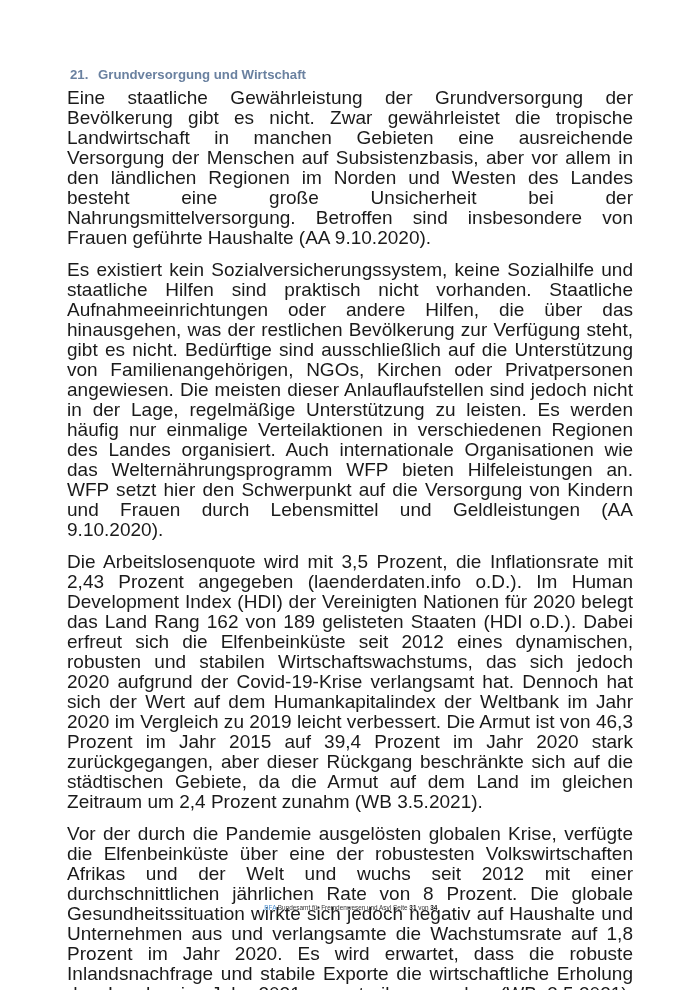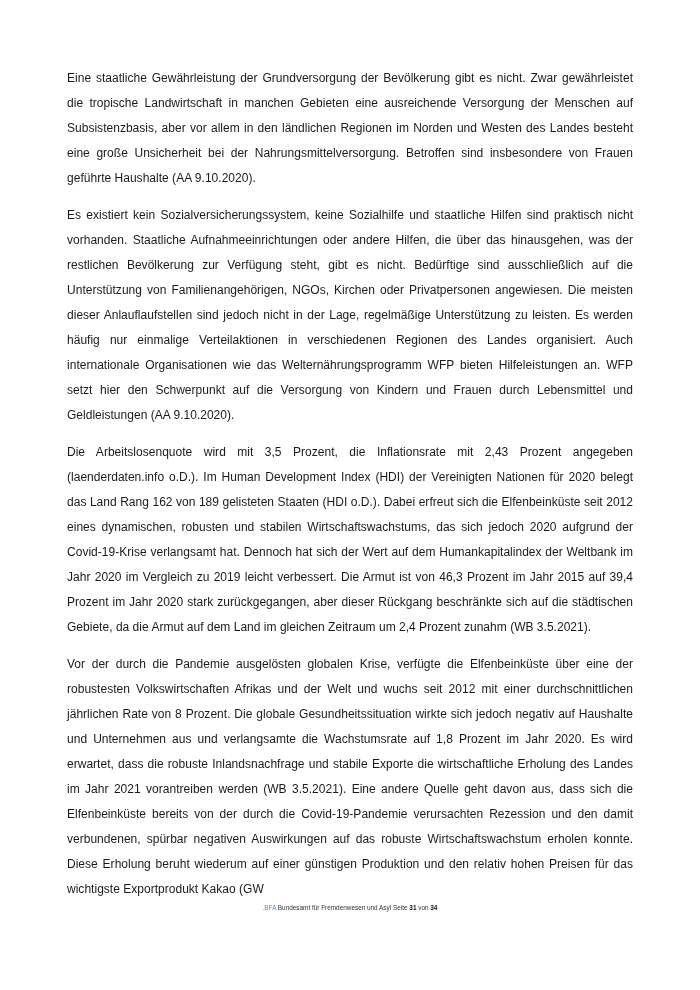--- a/index.html
+++ b/index.html
@@ -25,22 +25,22 @@
       font-size: 13.2px;
       font-weight: bold;
       color: #6a81a0;
       margin: 0 0 4px 3px;
       line-height: 18px;
     }
     .heading .num {
       margin-right: 6px;
     }
     .para {
-      font-size: 12px;
-      line-height: 25px;
+      font-size: 19px;
+      line-height: 20px;
       text-align: justify;
       margin: 0 0 12px 0;
       letter-spacing: 0.02px;
     }
     .footer {
       position: absolute;
       top: 904px;
       left: 0;
       width: 700px;
       text-align: center;
@@ -52,20 +52,24 @@
     }
     .footer b {
       font-weight: bold;
       color: #111;
     }
   </style>
 </head>
 <body>
 
 <div class="page">
+  <h2 class="heading">
+    <span class="num">21.</span>
+    <span>Grundversorgung und Wirtschaft</span>
+  </h2>
   <p class="para">Eine staatliche Gewährleistung der Grundversorgung der Bevölkerung gibt es nicht. Zwar gewährleistet die tropische Landwirtschaft in manchen Gebieten eine ausreichende Versorgung der Menschen auf Subsistenzbasis, aber vor allem in den ländlichen Regionen im Norden und Westen des Landes besteht eine große Unsicherheit bei der Nahrungsmittelversorgung. Betroffen sind insbesondere von Frauen geführte Haushalte (AA 9.10.2020).</p>
   <p class="para">Es existiert kein Sozialversicherungssystem, keine Sozialhilfe und staatliche Hilfen sind praktisch nicht vorhanden. Staatliche Aufnahmeeinrichtungen oder andere Hilfen, die über das hinausgehen, was der restlichen Bevölkerung zur Verfügung steht, gibt es nicht. Bedürftige sind ausschließlich auf die Unterstützung von Familienangehörigen, NGOs, Kirchen oder Privatpersonen angewiesen. Die meisten dieser Anlauflaufstellen sind jedoch nicht in der Lage, regelmäßige Unterstützung zu leisten. Es werden häufig nur einmalige Verteilaktionen in verschiedenen Regionen des Landes organisiert. Auch internationale Organisationen wie das Welternährungsprogramm WFP bieten Hilfeleistungen an. WFP setzt hier den Schwerpunkt auf die Versorgung von Kindern und Frauen durch Lebensmittel und Geldleistungen (AA 9.10.2020).</p>
   <p class="para">Die Arbeitslosenquote wird mit 3,5 Prozent, die Inflationsrate mit 2,43 Prozent angegeben (laenderdaten.info o.D.). Im Human Development Index (HDI) der Vereinigten Nationen für 2020 belegt das Land Rang 162 von 189 gelisteten Staaten (HDI o.D.). Dabei erfreut sich die Elfenbeinküste seit 2012 eines dynamischen, robusten und stabilen Wirtschaftswachstums, das sich jedoch 2020 aufgrund der Covid-19-Krise verlangsamt hat. Dennoch hat sich der Wert auf dem Humankapitalindex der Weltbank im Jahr 2020 im Vergleich zu 2019 leicht verbessert. Die Armut ist von 46,3 Prozent im Jahr 2015 auf 39,4 Prozent im Jahr 2020 stark zurückgegangen, aber dieser Rückgang beschränkte sich auf die städtischen Gebiete, da die Armut auf dem Land im gleichen Zeitraum um 2,4 Prozent zunahm (WB 3.5.2021).</p>
   <p class="para">Vor der durch die Pandemie ausgelösten globalen Krise, verfügte die Elfenbeinküste über eine der robustesten Volkswirtschaften Afrikas und der Welt und wuchs seit 2012 mit einer durchschnittlichen jährlichen Rate von 8 Prozent. Die globale Gesundheitssituation wirkte sich jedoch negativ auf Haushalte und Unternehmen aus und verlangsamte die Wachstumsrate auf 1,8 Prozent im Jahr 2020. Es wird erwartet, dass die robuste Inlandsnachfrage und stabile Exporte die wirtschaftliche Erholung des Landes im Jahr 2021 vorantreiben werden (WB 3.5.2021). Eine andere Quelle geht davon aus, dass sich die Elfenbeinküste bereits von der durch die Covid-19-Pandemie verursachten Rezession und den damit verbundenen, spürbar negativen Auswirkungen auf das robuste Wirtschaftswachstum erholen konnte. Diese Erholung beruht wiederum auf einer günstigen Produktion und den relativ hohen Preisen für das wichtigste Exportprodukt Kakao (GW</p>
 </div>
 
 <div class="footer">
   <span class="brand">.BFA</span>
   <span>Bundesamt für Fremdenwesen und Asyl</span>
   <span>Seite</span>

